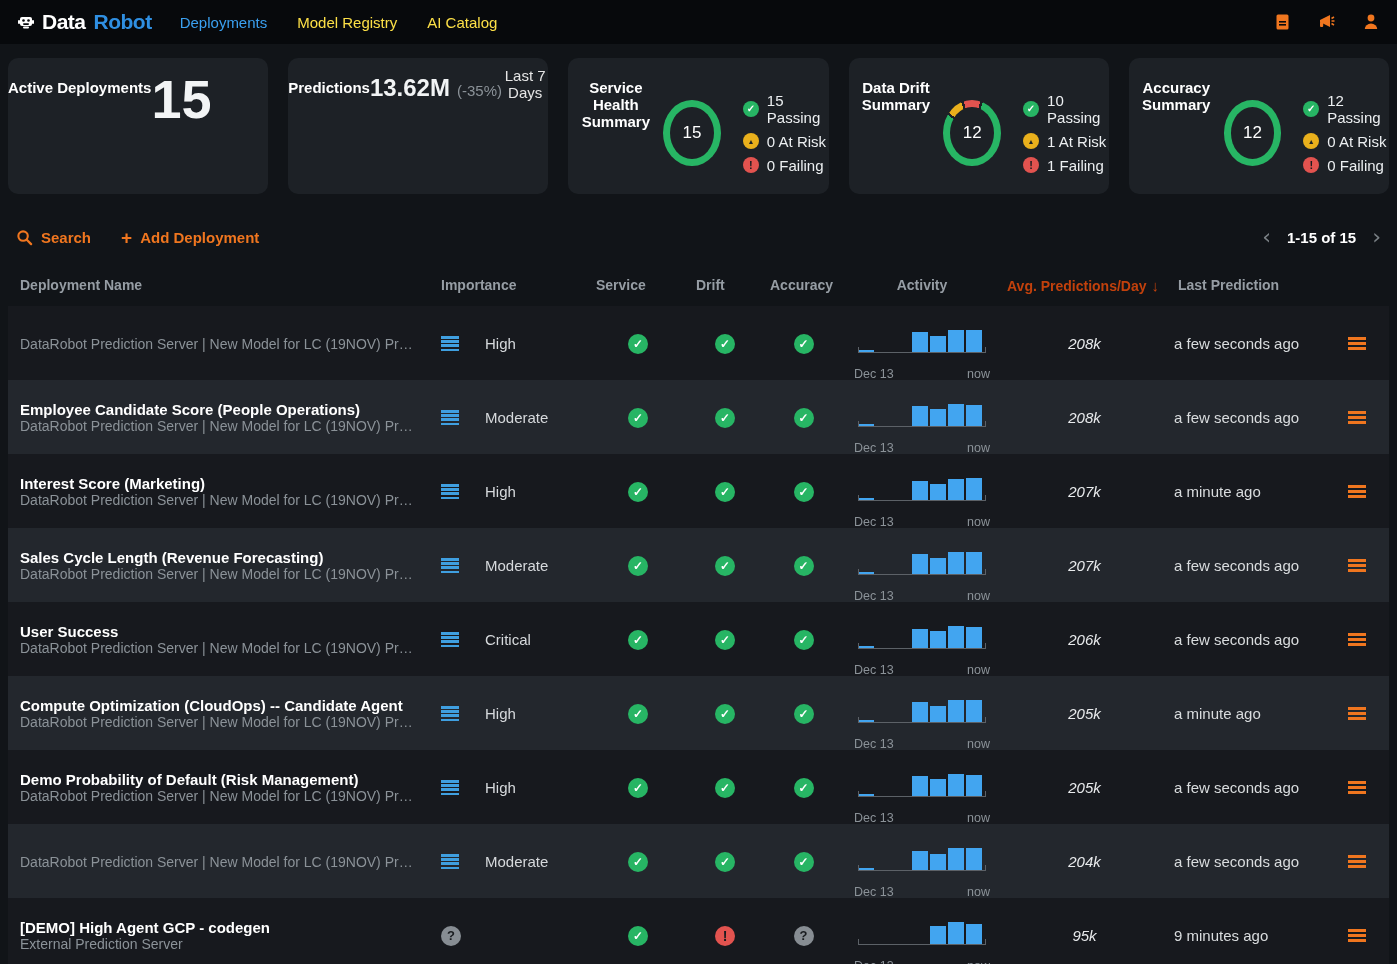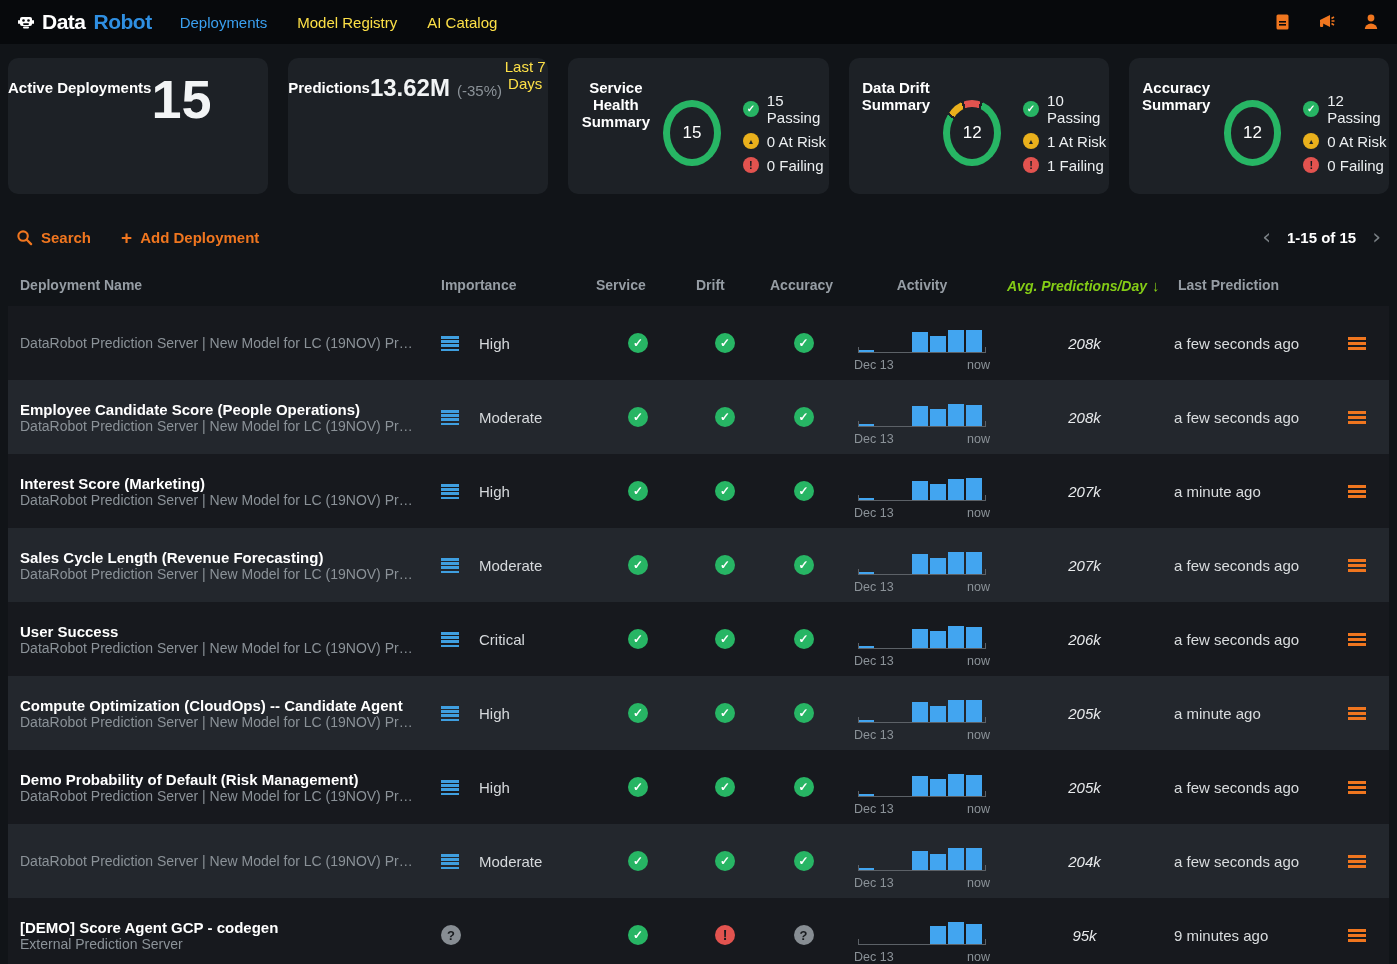--- a/index.html
+++ b/index.html
@@ -29,21 +29,21 @@
   .cards { display: flex; gap: 20px; margin: 14px 8px 0; }
   .card {
     flex: 1; height: 136px; background: #1d2126; border-radius: 10px;
     display: flex; 
   }
   .card-title { margin-top: 21px; text-align: center; font-size: 15px; font-weight: bold; color: #ffffff; }
   .big-number { text-align: center; font-size: 54px; font-weight: bold; margin-top: 10px; }
   .pred-line { display: flex; justify-content: center; align-items: baseline; gap: 7px; margin-top: 16px; }
   .pred-value { font-size: 24px; font-weight: bold; }
   .pred-delta { font-size: 15px; color: #8b9298; }
-  .pred-period { text-align: center; font-size: 15px; color: #fde047; }
+  .pred-period { text-align: center; font-size: 15px; color: #e5e5e5; margin-top: 9px; }
 
   .health-body { display: flex; justify-content: center; align-items: center; gap: 22px; margin-top: 13px; }
   .donut { width: 66px; height: 66px; border-radius: 50%; position: relative;
            display: flex; align-items: center; justify-content: center; }
   .donut::after { content: ""; position: absolute; inset: 7px; border-radius: 50%; background: #1d2126; }
   .donut-num { position: relative; z-index: 1; font-size: 17px; color: #ffffff; }
   .legend { display: flex; flex-direction: column; gap: 7px; }
   .legend-item { display: flex; align-items: center; gap: 8px; }
   .legend-label { font-size: 15px; color: #eceff1; }
 
@@ -72,46 +72,46 @@
 
   
   .table { margin: 12px 8px 0; }
   .grid-row { display: grid;
     grid-template-columns: minmax(0,1fr) 155px 100px 74px 83px 154px 171px 155px 64px;
   }
   .thead { height: 42px; align-items: center; color: #969da4; font-size: 14px; font-weight: bold; }
   .th { padding-left: 8px; white-space: nowrap; cursor: pointer; }
   .th.th-0 { padding-left: 12px; }
   .th.th-5 { text-align: center; padding-left: 0; }
-  .th.sorted { color: #84cc16; font-style: italic; }
+  .th.sorted { color: #c2410c; }
   .sort-arrow { margin-left: 5px; font-size: 15px; }
 
   .trow { height: 74px; align-items: center; cursor: pointer; }
   .trow:nth-child(odd) { background: #17191e; }
   .trow:nth-child(even) { background: #23272d; }
 
   .name-cell { padding-left: 12px; overflow: hidden; white-space: nowrap; }
   .dep-title { font-size: 15px; font-weight: bold; color: #ffffff; }
   .dep-sub { font-size: 14px; color: #8b9298; }
 
-  .imp-cell { display: flex; align-items: center; gap: 20px; padding-left: 8px; text-align: right; }
+  .imp-cell { display: flex; align-items: center; gap: 26px; padding-left: 8px; text-align: right; }
   .bars-icon { display: inline-block; width: 18px; height: 15px; flex: none;
     background: repeating-linear-gradient(180deg, #3f9fe0 0 2.6px, transparent 2.6px 4.2px); }
   .imp-label { font-size: 15px; color: #d6d9dc; }
 
   .status-cell { display: flex; justify-content: center; }
 
   .activity-cell { align-self: stretch; padding-top: 23px; display: flex; flex-direction: column; align-items: center; }
   .mini-chart { width: 128px; height: 24px; display: flex; align-items: flex-end; gap: 2px;
     border-bottom: 1px solid #5c6167; position: relative; }
   .mini-chart::before, .mini-chart::after { content: ""; position: absolute; bottom: 0; width: 1px; height: 5px; background: #5c6167; }
   .mini-chart::before { left: 0; }
   .mini-chart::after { right: 0; }
   .bar { width: 16px; background: #42a5f0; }
-  .axis { width: 136px; display: flex; justify-content: space-between; font-size: 12.5px; color: #8b9298; margin-top: 5px; }
+  .axis { width: 136px; display: flex; justify-content: space-between; font-size: 12.5px; color: #8b9298; margin-top: 14px; }
 
   .avg-cell { text-align: center; font-size: 15px; color: #e8eaec; font-style: italic; }
   .last-cell { font-size: 15px; color: #d9dcde; padding-left: 4px; }
   .actions-cell { display: flex; justify-content: center; }
   .menu-icon { width: 18px; height: 13px; cursor: pointer;
     background: repeating-linear-gradient(180deg, #f0761f 0 3px, transparent 3px 5px); }
 </style>
 </head>
 <body>
 
@@ -578,21 +578,21 @@
           </div>
         </div>
         <div class="avg-cell">204k</div>
         <div class="last-cell">a few seconds ago</div>
         <div class="actions-cell">
           <span class="menu-icon"></span>
         </div>
       </div>
       <div class="trow grid-row">
         <div class="name-cell">
-          <div class="dep-title">[DEMO] Score Agent GCP - codegen</div>
+          <div class="dep-title">[DEMO] High Agent GCP - codegen</div>
           <div class="dep-sub">External Prediction Server</div>
         </div>
         <div class="imp-cell">
           <span class="status st-unknown">?</span>
         </div>
         <div class="status-cell">
           <span class="status st-passing">✓</span>
         </div>
         <div class="status-cell">
           <span class="status st-failing">!</span>

